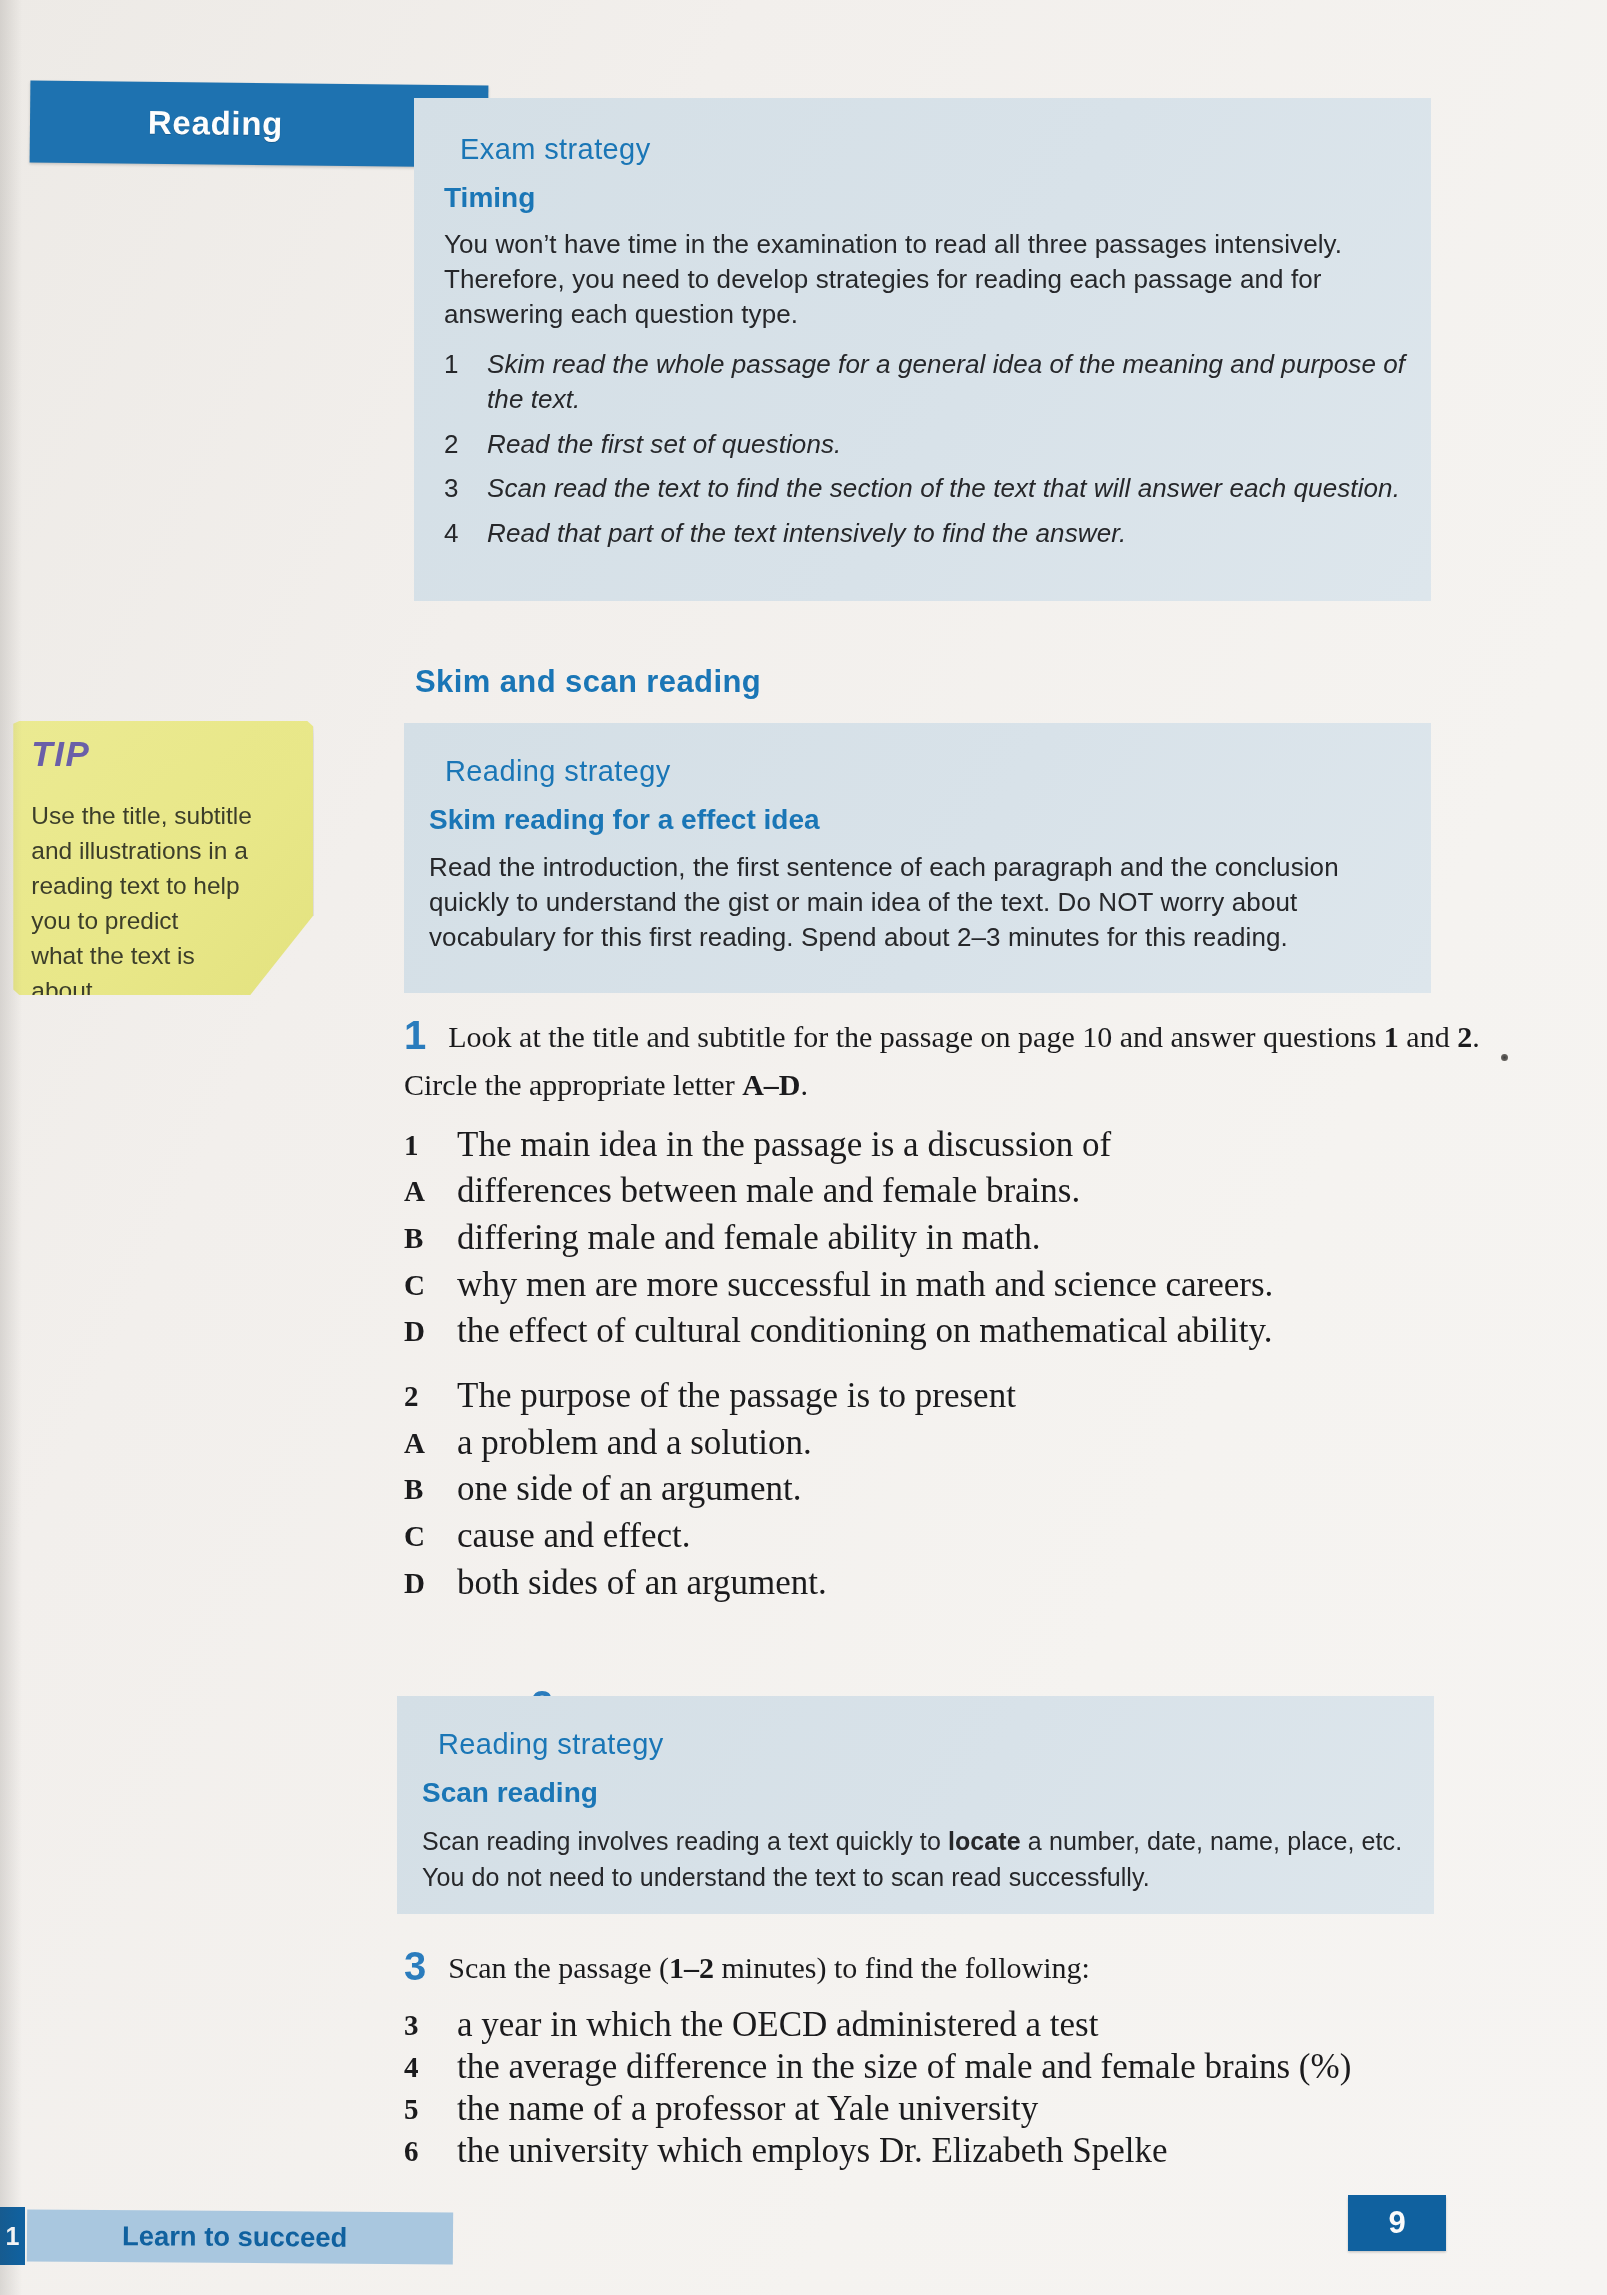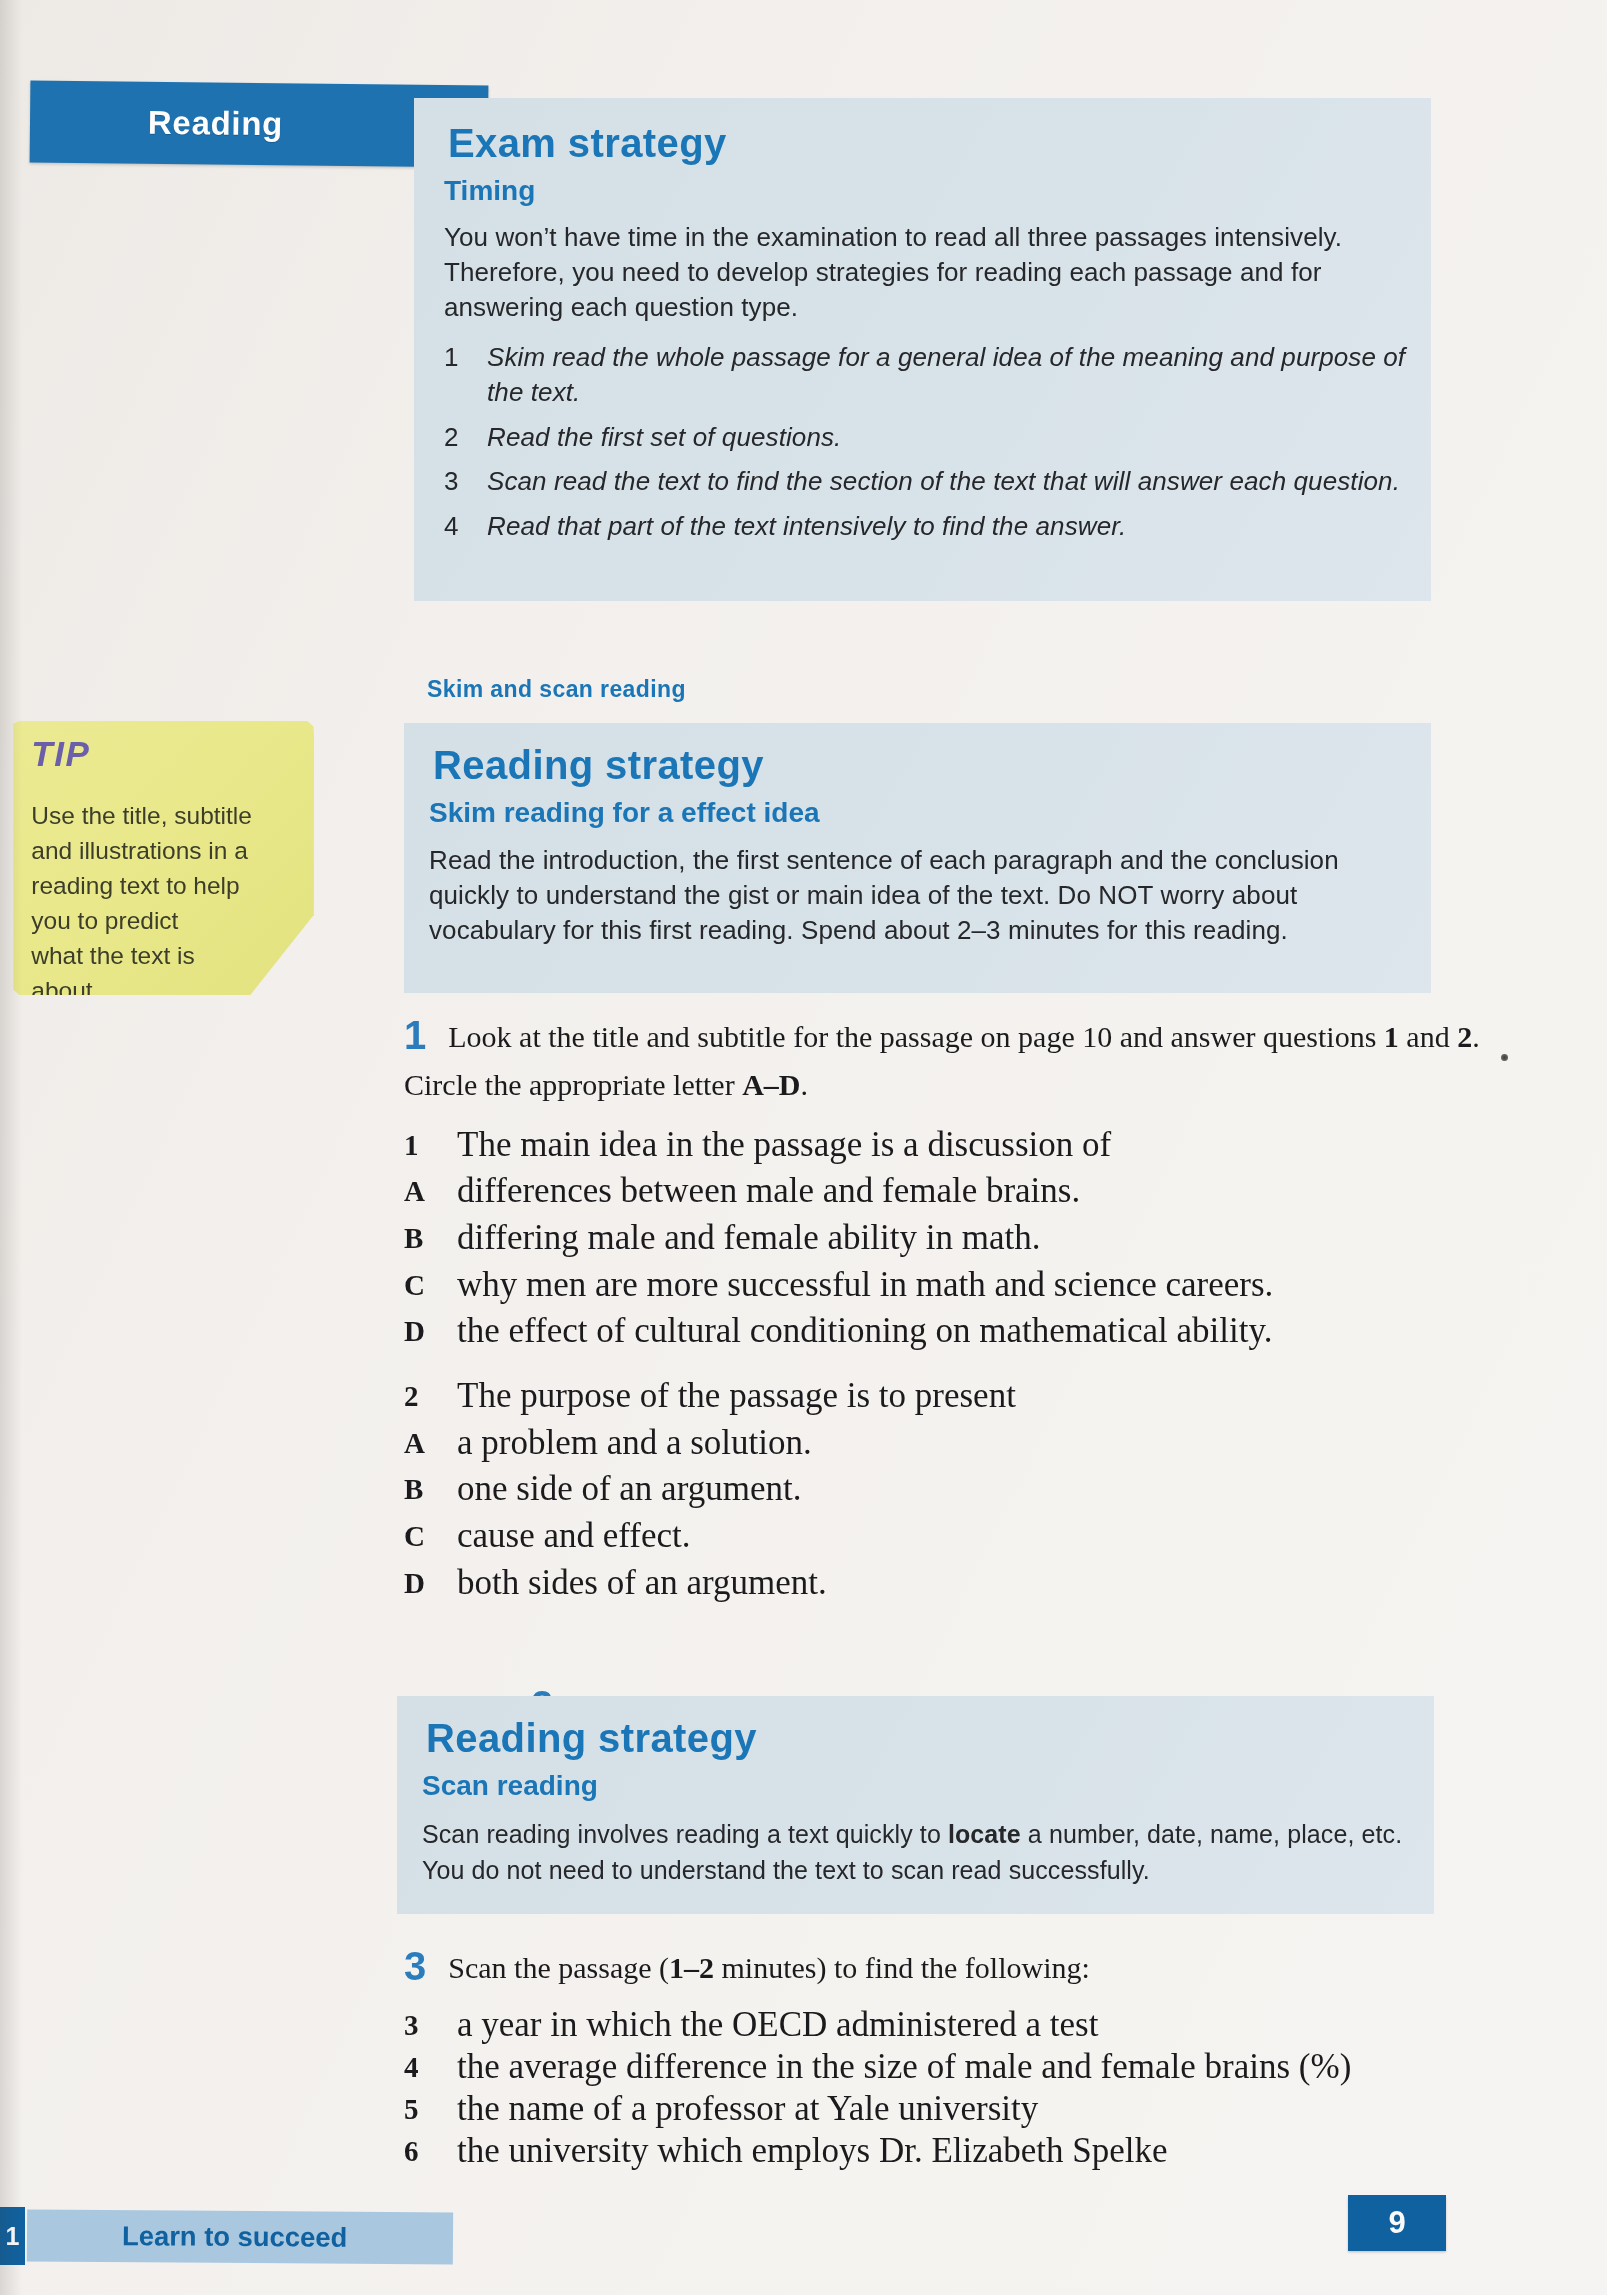--- a/index.html
+++ b/index.html
@@ -22,32 +22,32 @@
   }
   .banner span{
     color:#fdfdfd;font-weight:700;font-size:33px;letter-spacing:0.7px;
     padding-right:87px;text-shadow:0 0.7px 0.7px rgba(0,0,0,.25);
   }
   
   .box{
     position:absolute;background:linear-gradient(120deg,#d4dfe6 0%,#d8e2e9 55%,#dde6ec 100%);
     box-sizing:border-box;
   }
-  .box h2{margin:4px;font-size:40px;font-weight:700;color:#1a76b6;letter-spacing:0.4px;}
+  .box h2{margin:16px;font-size:29px;font-weight:400;color:#1a76b6;letter-spacing:0.4px;}
   .box h3{margin:9px 0 0 0;font-size:28px;font-weight:700;color:#1a76b6;}
   .box-text{margin:13.3px 0 0 0;font-size:26px;line-height:35px;color:#26272a;letter-spacing:0.1px;}
   .exam-box{left:414px;top:98px;width:1017px;height:503px;padding:19px 22px 15px 30px;}
   .exam-box .intro{width:986px;}
   .steps{list-style:none;margin:15px 0 0 0;padding:0;}
   .steps li{display:flex;margin-bottom:9.6px;}
   .steps .n{flex:none;width:43px;font-size:26px;line-height:35px;color:#26272a;}
   .steps .t{width:938px;font-size:26px;line-height:35px;color:#26272a;letter-spacing:0.1px;font-style:italic;}
   .section-heading{
-    position:absolute;left:415px;top:664px;margin:12px;
-    font-size:23px;font-weight:700;color:#1a76b6;letter-spacing:0.4px;
+    position:absolute;left:415px;top:664px;margin:0;
+    font-size:31px;font-weight:700;color:#1a76b6;letter-spacing:0.4px;
   }
   .skim-box{left:404px;top:723px;width:1027px;height:270px;padding:16.3px 15px 15px 25px;}
   .skim-box .box-text{width:986px;}
   .scan-box{left:397px;top:1696px;width:1037px;height:218px;padding:16.3px 15px 15px 25px;}
   .scan-box .box-text{width:986px;font-size:25px;line-height:36px;}
   .scan-box .box-text b{font-weight:700;}
   
   .tip{
     position:absolute;left:13.3px;top:721px;width:300px;height:274px;
     background:linear-gradient(135deg,#ebea92 0%,#e8e788 60%,#e3e27f 100%);

